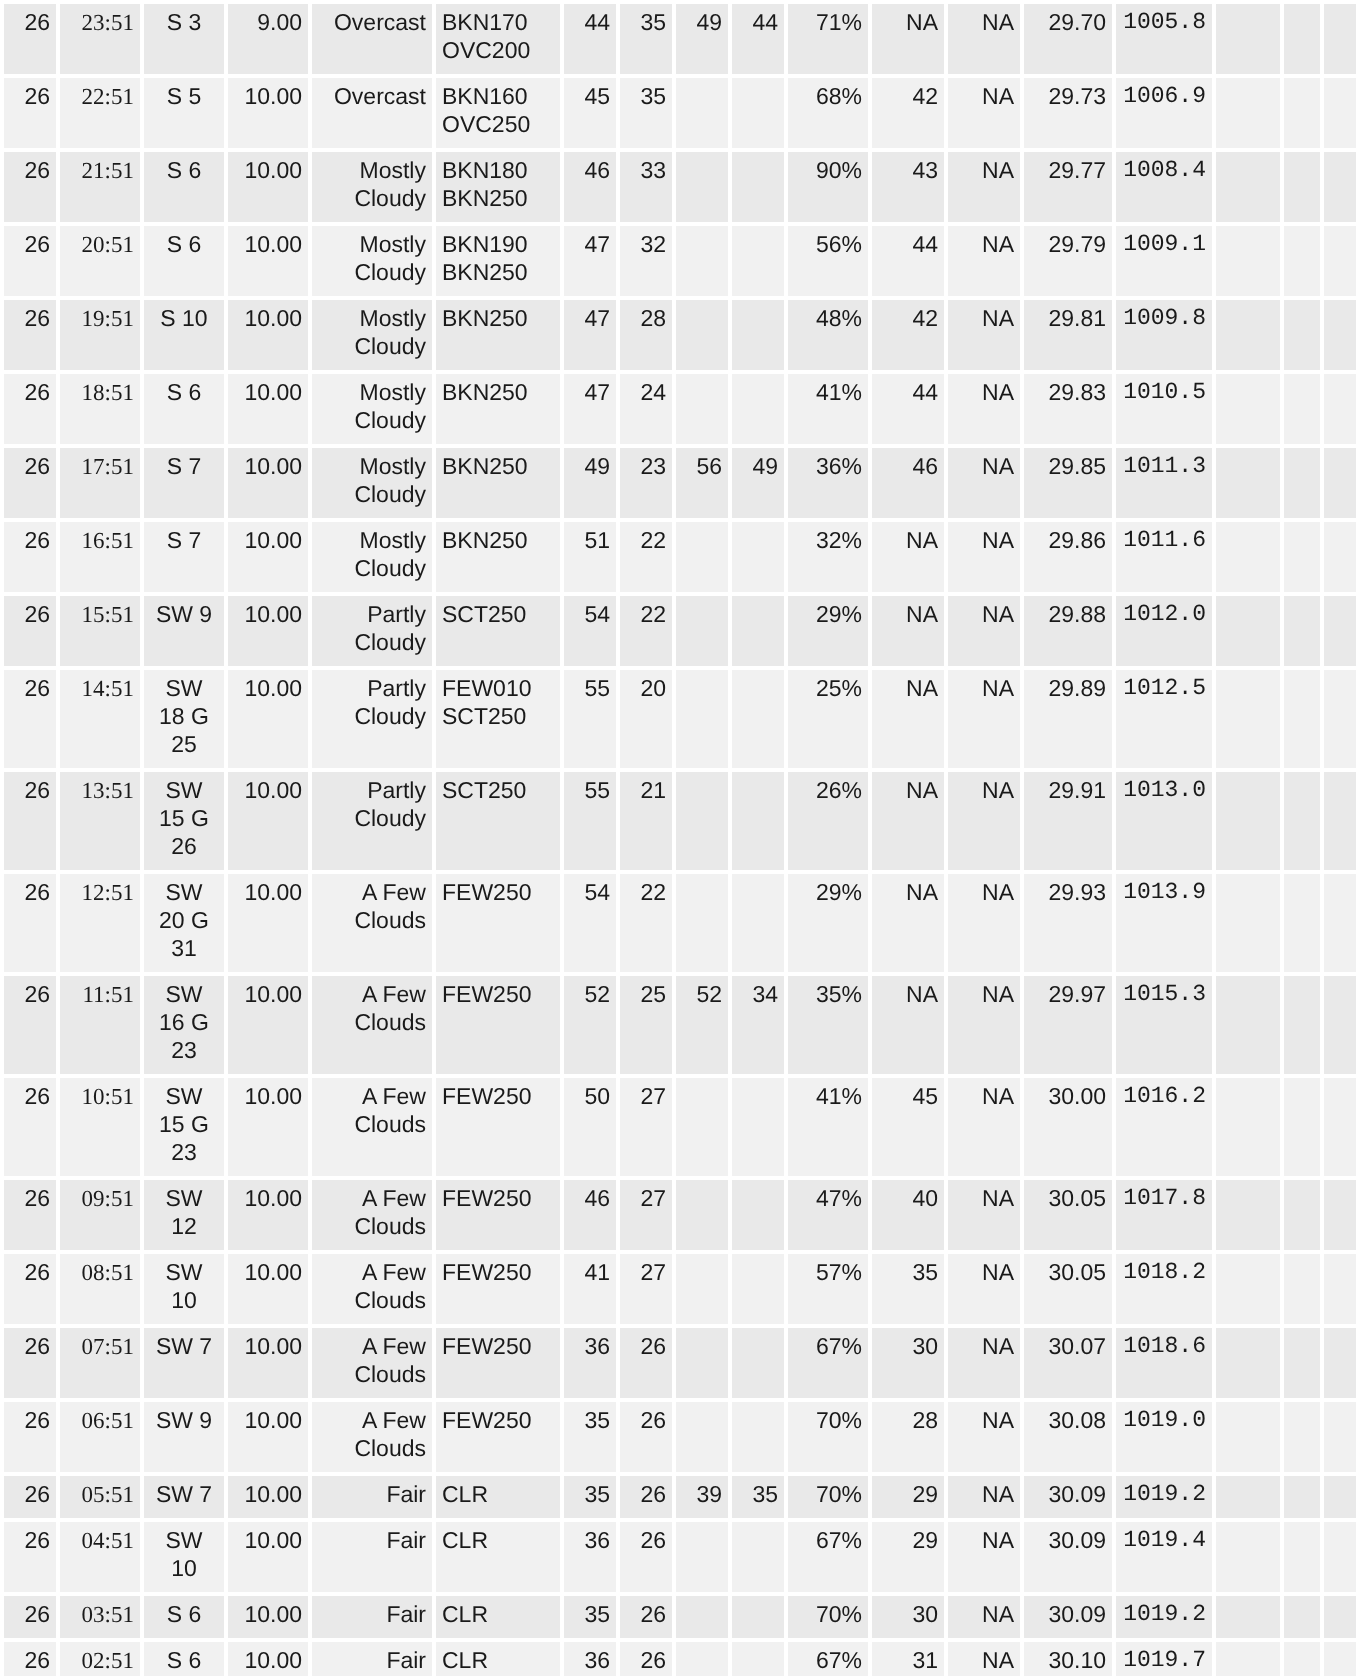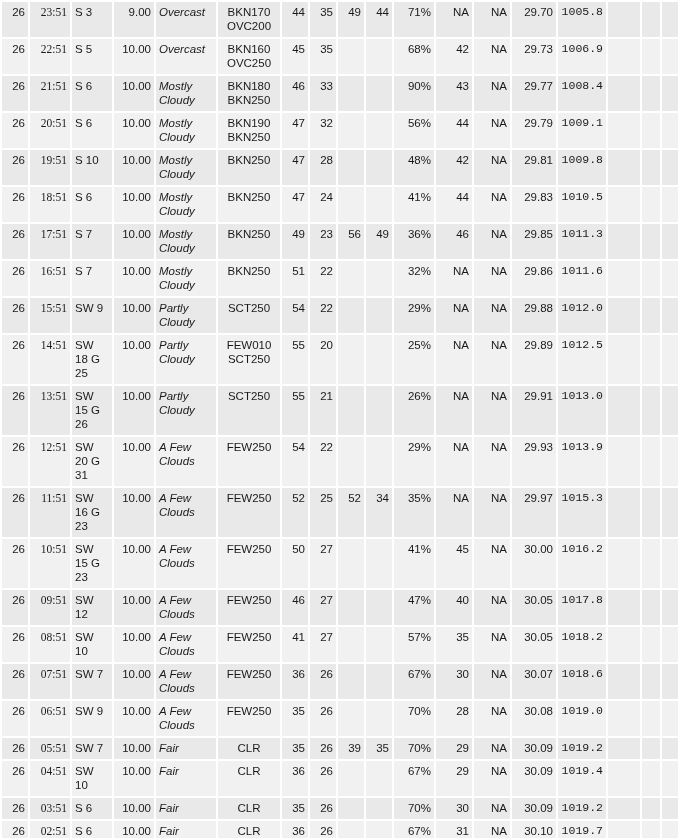--- a/index.html
+++ b/index.html
@@ -32,24 +32,24 @@
     background: #e9e9e9;
     overflow: hidden;
     word-wrap: break-word;
   }
   #obs-table tr.alt td {
     background: #f1f1f1;
   }
   
   .c-day    { text-align: right; }
   .c-time   { text-align: right; font-family: Liberation Serif, serif; }
-  .c-wind   { }
+  .c-wind   { text-align: center; }
   .c-vis    { text-align: right; }
-  .c-weather{ text-align: left; font-style: italic; }
-  .c-sky    { text-align: center; }
+  .c-weather{ text-align: right; }
+  .c-sky    { }
   .c-air    { text-align: right; }
   .c-dew    { text-align: right; }
   .c-max    { text-align: right; }
   .c-min    { text-align: right; }
   .c-hum    { text-align: right; margin-left: 20px; }
   .c-chill  { text-align: right; }
   .c-heat   { text-align: right; }
   .c-alt    { text-align: right; }
   .c-sea    { text-align: right; font-family: Liberation Mono, monospace; }
   .c-p1, .c-p2, .c-p3 { text-align: right; }

